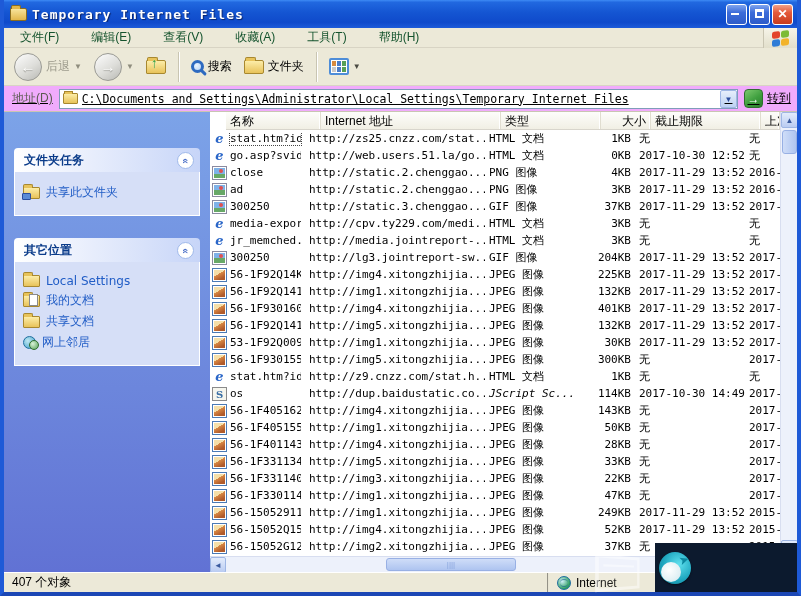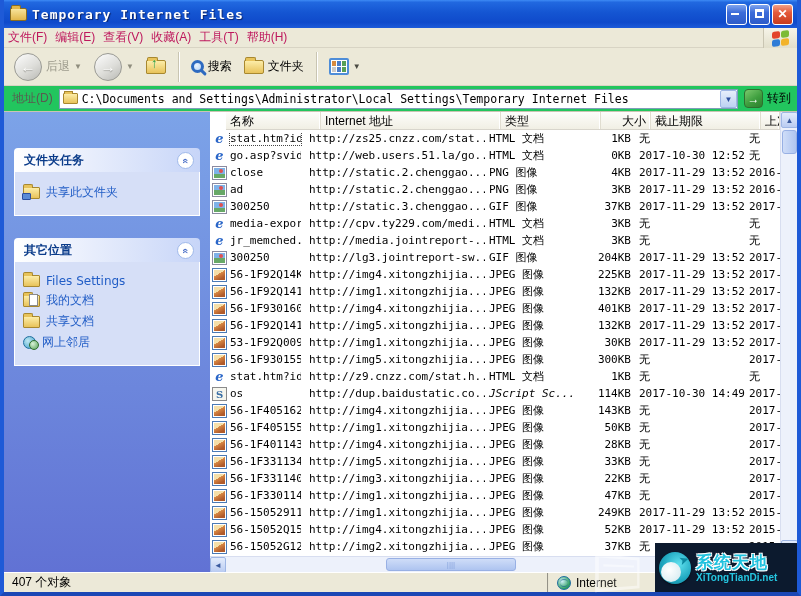--- a/index.html
+++ b/index.html
@@ -17,21 +17,21 @@
   .tb-btns { display:flex; gap:2px; }
   .tb-btn { width:21px; height:21px; border-radius:3px; border:1px solid #fff;
     background:linear-gradient(180deg,#7FA4EE 0%,#3C6CD9 40%,#2E5BC8 100%);
     color:#fff; font-size:11px; line-height:19px; text-align:center; font-weight:bold; cursor:default; }
   .tb-btn.close { background:linear-gradient(180deg,#F2A087 0%,#E45A3A 40%,#C83C1E 100%); font-size:12px; }
   .tb-btn.min span { display:block; margin-top:8px; border-bottom:2px solid #fff; width:8px; margin-left:4px; }
   .tb-btn.max span { display:block; margin:4px auto 0; width:9px; height:9px; border:2px solid #fff; border-top-width:3px; }
 
   
   .menubar { height:20px; background:#ECE9D8; border-bottom:1px solid #D8D4C4; display:flex; align-items:center; position:relative; }
-  .menu-item { padding:1px 4px; font-size:12px; color:#be185d; cursor:default; }
+  .menu-item { padding:1px 16px; font-size:12px; color:#14532d; cursor:default; }
   .menu-logo-box { position:absolute; right:0; top:0; width:34px; height:20px; border-left:1px solid #C9C5B2; display:flex; align-items:center; justify-content:center; background:linear-gradient(180deg,#F6F4E8,#E2DFCB); }
   .winflag { width:17px; height:15px; display:grid; grid-template-columns:8px 8px; grid-template-rows:7px 7px; gap:1px; transform:skewY(-6deg); }
   .winflag i { border-radius:2px; }
   .winflag .r { background:#E3442B; } .winflag .g { background:#7CBB36; }
   .winflag .b { background:#2E7CD6; } .winflag .y { background:#F2B32A; }
 
   
   .toolbar { height:38px; background:#ECE9D8; border-bottom:1px solid #D8D4C4; display:flex; align-items:center; padding-left:6px; gap:4px; }
   .nav-circle { width:28px; height:28px; border-radius:50%; border:1px solid #9A9A94;
     background:linear-gradient(145deg,#FDFDFD 0%,#DEDEDA 55%,#B9B9B4 100%);
@@ -44,21 +44,21 @@
   .folder-ico { width:20px; height:14px; background:linear-gradient(#FCEDA8,#E8C35A); border:1px solid #A8882F; border-radius:1px 2px 2px 1px; position:relative; }
   .folder-ico::before { content:""; position:absolute; top:-4px; left:0; width:9px; height:3px; background:#E8C35A; border:1px solid #A8882F; border-bottom:none; border-radius:2px 2px 0 0; }
   .up-arrow { position:absolute; left:4px; top:-6px; color:#2F9A2F; font-weight:bold; font-size:14px; text-shadow:0 0 1px #fff; }
   .mag { width:13px; height:13px; border:3px solid #2D6AC0; border-radius:50%; position:relative; background:radial-gradient(circle at 35% 35%, #EAF4FF, #B8D4F5); }
   .mag::after { content:""; position:absolute; width:7px; height:3px; background:#2D6AC0; border-radius:2px; transform:rotate(45deg); right:-6px; bottom:-4px; }
   .views-grid { width:20px; height:17px; border:2px solid #4E8DD8; border-radius:2px; background:#fff; display:grid; grid-template-columns:1fr 1fr 1fr; grid-template-rows:1fr 1fr; gap:1px; padding:1px; }
   .views-grid i:nth-child(1){background:#D88A3F;} .views-grid i:nth-child(2){background:#4B7CC9;} .views-grid i:nth-child(3){background:#56A056;}
   .views-grid i:nth-child(4){background:#C9C9C9;} .views-grid i:nth-child(5){background:#4B7CC9;} .views-grid i:nth-child(6){background:#56A056;}
 
   
-  .addressbar { height:26px; background:#22c55e; border-bottom:1px solid #C9C5B2; display:flex; align-items:center; padding:0 6px 0 8px; gap:6px; }
+  .addressbar { height:26px; background:#f0abfc; border-bottom:1px solid #C9C5B2; display:flex; align-items:center; padding:0 6px 0 8px; gap:6px;text-decoration:underline; }
   .addr-label { font-size:12px; color:#5A5A50; white-space:nowrap; }
   .addr-combo { flex:1; height:20px; background:#fff; border:1px solid #7F9DB9; display:flex; align-items:center; padding-left:3px; }
   .addr-folder { width:15px; height:11px; background:linear-gradient(#FCEDA8,#E8C35A); border:1px solid #A8882F; border-radius:1px; position:relative; margin-right:4px; flex:none; }
   .addr-folder::before { content:""; position:absolute; top:-3px; left:0; width:7px; height:2px; background:#E8C35A; border:1px solid #A8882F; border-bottom:none; }
   .addr-input { flex:1; border:none; outline:none; font-family:"DejaVu Sans Mono", monospace; font-size:11.5px; color:#000; height:16px; background:transparent; }
   .addr-drop { width:17px; height:18px; background:linear-gradient(180deg,#E6EEFB,#BDD2F2); border:1px solid #9EB6E4; border-radius:2px; margin:0; color:#2C4E9E; font-size:8px; text-align:center; line-height:17px; flex:none; }
   .go-btn { display:flex; align-items:center; gap:4px; font-size:12px; color:#000; }
   .go-icon { width:19px; height:19px; border-radius:4px; border:1px solid #2F6E2F;
     background:linear-gradient(145deg,#7CC96E 0%,#3E9E3E 55%,#2E7E2E 100%);
     color:#fff; font-weight:bold; font-size:12px; text-align:center; line-height:18px; }
@@ -242,21 +242,21 @@
         <div class="panel">
           <div class="panel-header">
             <span class="panel-title">其它位置</span>
             <div class="chev-btn">
               <span class="chev-up">«</span>
             </div>
           </div>
           <div class="panel-body">
             <div class="s-item">
               <span class="sico folder"></span>
-              <span class="s-label">Files Settings</span>
+              <span class="s-label">Local Settings</span>
             </div>
             <div class="s-item">
               <span class="sico documents"></span>
               <span class="s-label">我的文档</span>
             </div>
             <div class="s-item">
               <span class="sico folder"></span>
               <span class="s-label">共享文档</span>
             </div>
             <div class="s-item">
@@ -571,19 +571,15 @@
     <div class="status-left">407 个对象</div>
     <div class="status-zone">
       <span class="globe"></span>
       <span>Internet</span>
     </div>
   </div>
 
   <div class="watermark">
     <div class="wm-house"></div>
     <div class="wm-logo"></div>
-    <div class="wm-text">
-      <div class="wm-title">系统天地</div>
-      <div class="wm-sub">XiTongTianDi.net</div>
-    </div>
   </div>
 
 </div>
 
 </body></html>

